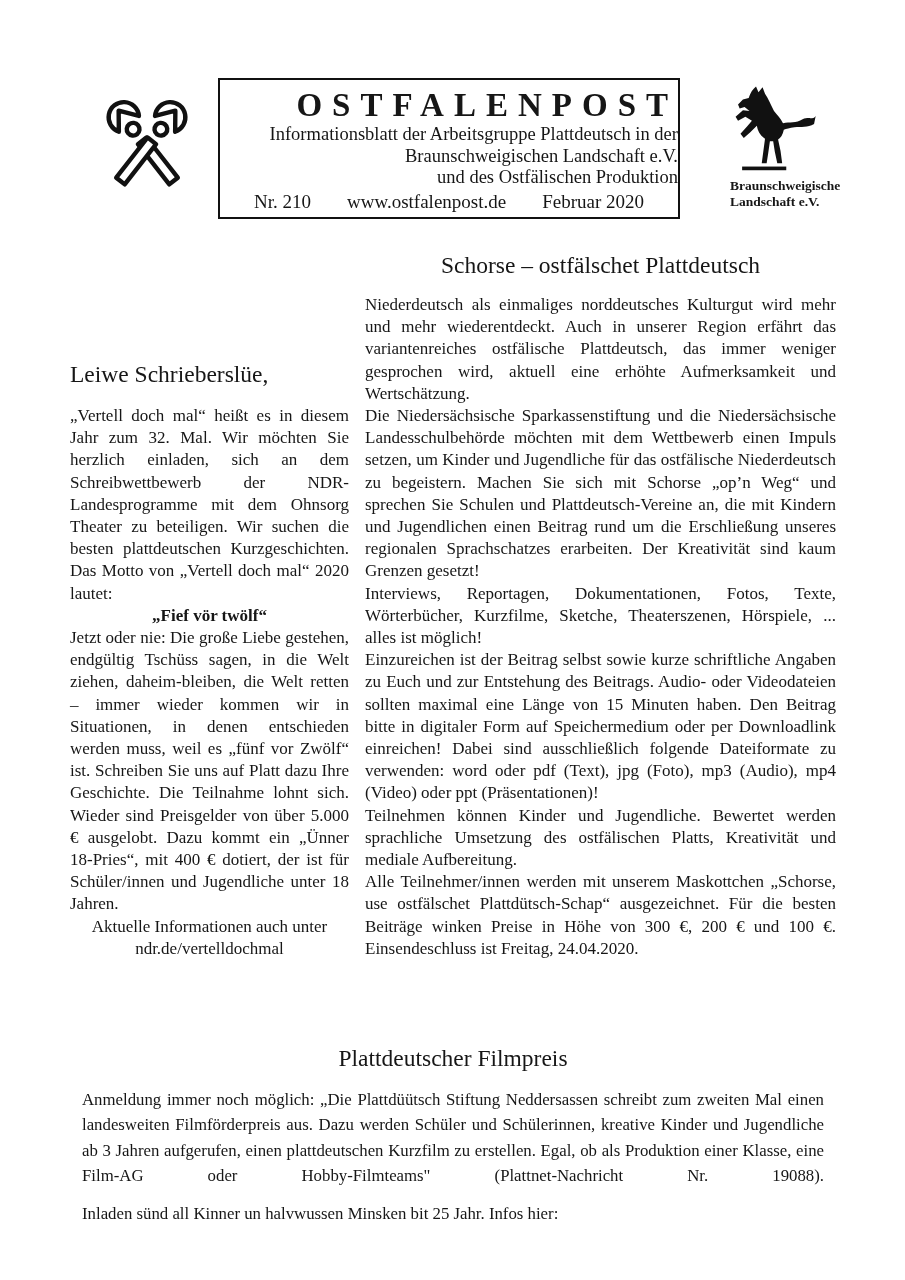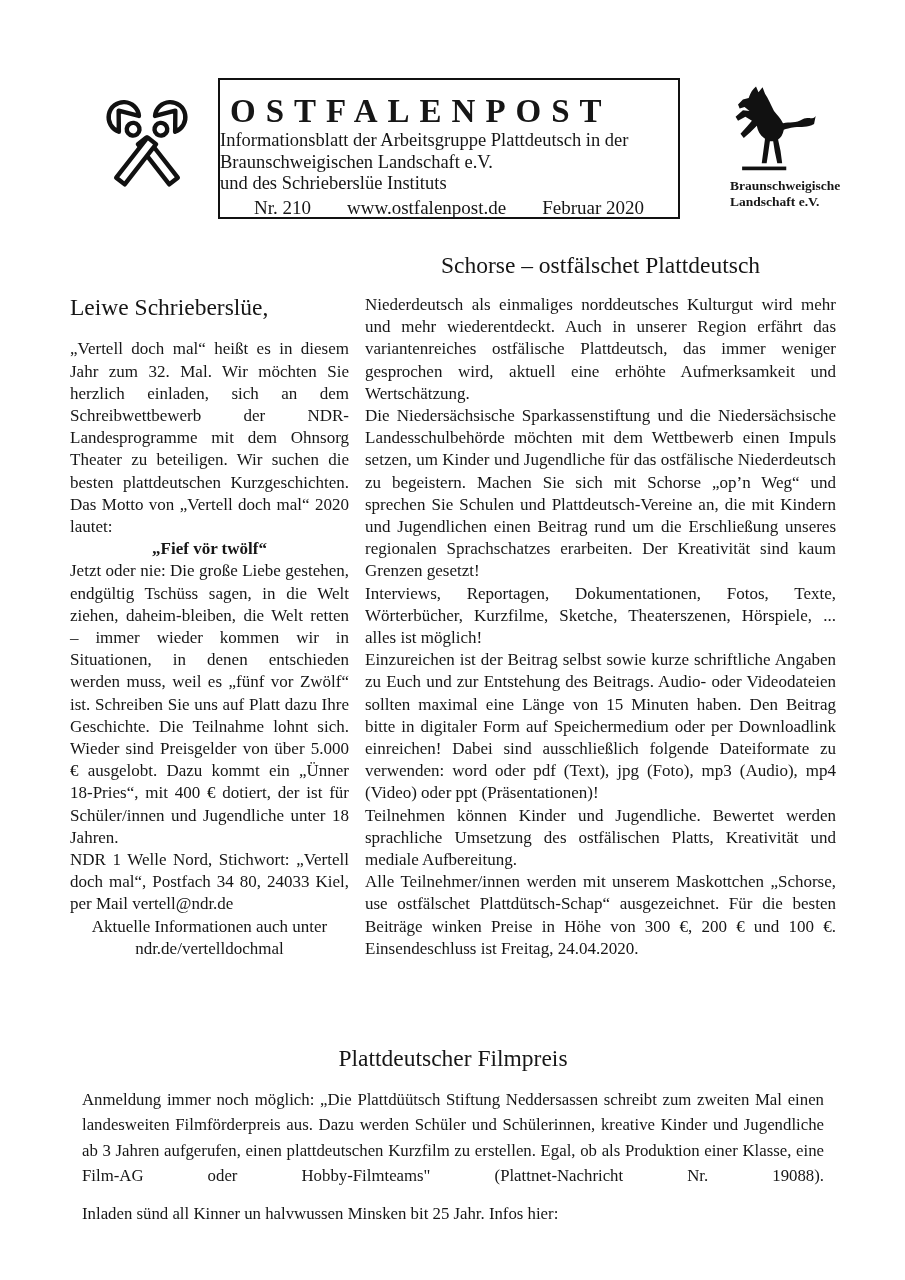--- a/index.html
+++ b/index.html
@@ -8,22 +8,22 @@
     width:905px;height:1280px;
     background:#ffffff;
     color:#161616;
     font-family:"Liberation Serif","DejaVu Serif",serif;
     overflow:hidden;
   }
   
   .logo-left{position:absolute;left:88px;top:98px;width:118px;height:98px;}
   .title-box{
     position:absolute;left:218px;top:78px;width:462px;height:141px;
-    border:2px solid #111;box-sizing:border-box;text-align:left;
-    padding-top:13px;
+    border:2px solid #111;box-sizing:border-box;text-align:right;
+    padding-top:7px;
   }
   .nl-title{
     margin:0;font-size:33px;font-weight:bold;line-height:37px;
     letter-spacing:10px;padding-left:10px;white-space:nowrap;
   }
   .nl-sub{font-size:18.5px;line-height:21.5px;}
   .issue-line{
     display:flex;justify-content:space-between;
     padding:0 34px;font-size:19px;line-height:22px;margin-top:2px;
   }
@@ -74,21 +74,21 @@
                M-6.5,-23 a6.5,6.5 0 1 0 13,0 a6.5,6.5 0 1 0 -13,0 Z"></path>
         </g>
       </g>
     </svg>
   </div>
 
   <div class="title-box">
     <h1 class="nl-title">OSTFALENPOST</h1>
     <div class="nl-sub">Informationsblatt der Arbeitsgruppe Plattdeutsch in der</div>
     <div class="nl-sub">Braunschweigischen Landschaft e.V.</div>
-    <div class="nl-sub">und des Schrieberslüe Instituts</div>
+    <div class="nl-sub">und des Ostfälischen Produktion</div>
     <div class="issue-line">
       <span>Nr. 210</span>
       <span>www.ostfalenpost.de</span>
       <span>Februar 2020</span>
     </div>
   </div>
 
   <div class="logo-right">
     <div class="horse-wrap">
       <svg viewBox="0 0 110 115" width="112" height="94" aria-hidden="true">
@@ -116,21 +116,20 @@
     <div class="logo-right-caption">Landschaft e.V.</div>
   </div>
 
   <div class="columns">
 
     <section class="col-left">
       <h2>Leiwe Schrieberslüe,</h2>
       <p>„Vertell doch mal“ heißt es in diesem Jahr zum 32. Mal. Wir möchten Sie herzlich einladen, sich an dem Schreibwettbewerb der NDR-Landesprogramme mit dem Ohnsorg Theater zu beteiligen. Wir suchen die besten plattdeutschen Kurzgeschichten. Das Motto von „Vertell doch mal“ 2020 lautet:</p>
       <p class="motto">„Fief vör twölf“</p>
       <p>Jetzt oder nie: Die große Liebe gestehen, endgültig Tschüss sagen, in die Welt ziehen, daheim-bleiben, die Welt retten – immer wieder kommen wir in Situationen, in denen entschieden werden muss, weil es „fünf vor Zwölf“ ist. Schreiben Sie uns auf Platt dazu Ihre Geschichte. Die Teilnahme lohnt sich. Wieder sind Preisgelder von über 5.000 € ausgelobt. Dazu kommt ein „Ünner 18-Pries“, mit 400 € dotiert, der ist für Schüler/innen und Jugendliche unter 18 Jahren.</p>
-      <p>NDR 1 Welle Nord, Stichwort: „Vertell doch mal“, Postfach 34 80, 24033 Kiel, per Mail vertell@ndr.de</p>
       <p class="center">Aktuelle Informationen auch unter</p>
       <p class="center">ndr.de/vertelldochmal</p>
     </section>
 
     <section class="col-right">
       <h2>Schorse – ostfälschet Plattdeutsch</h2>
       <p>Niederdeutsch als einmaliges norddeutsches Kulturgut wird mehr und mehr wiederentdeckt. Auch in unserer Region erfährt das variantenreiches ostfälische Plattdeutsch, das immer weniger gesprochen wird, aktuell eine erhöhte Aufmerksamkeit und Wertschätzung.</p>
       <p>Die Niedersächsische Sparkassenstiftung und die Niedersächsische Landesschulbehörde möchten mit dem Wettbewerb einen Impuls setzen, um Kinder und Jugendliche für das ostfälische Niederdeutsch zu begeistern. Machen Sie sich mit Schorse „op’n Weg“ und sprechen Sie Schulen und Plattdeutsch-Vereine an, die mit Kindern und Jugendlichen einen Beitrag rund um die Erschließung unseres regionalen Sprachschatzes erarbeiten. Der Kreativität sind kaum Grenzen gesetzt!</p>
       <p>Interviews, Reportagen, Dokumentationen, Fotos, Texte, Wörterbücher, Kurzfilme, Sketche, Theaterszenen, Hörspiele, ... alles ist möglich!</p>
       <p>Einzureichen ist der Beitrag selbst sowie kurze schriftliche Angaben zu Euch und zur Entstehung des Beitrags. Audio- oder Videodateien sollten maximal eine Länge von 15 Minuten haben. Den Beitrag bitte in digitaler Form auf Speichermedium oder per Downloadlink einreichen! Dabei sind ausschließlich folgende Dateiformate zu verwenden: word oder pdf (Text), jpg (Foto), mp3 (Audio), mp4 (Video) oder ppt (Präsentationen)!</p>

